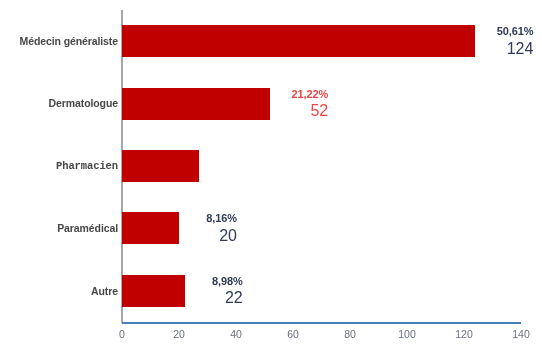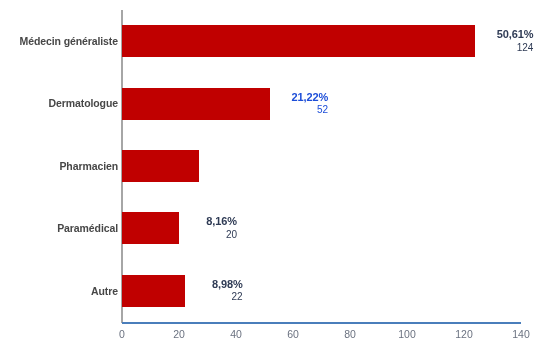--- a/index.html
+++ b/index.html
@@ -77,21 +77,21 @@
     line-height: 1.22;
     color: #2f3b55;
   }
   .bar-pct {
     font-size: 11px;
     font-weight: bold;
     white-space: nowrap;
     letter-spacing: -0.1px;
   }
   .bar-count {
-    font-size: 10px;
+    font-size: 16px;
     font-weight: normal;
     white-space: nowrap;
   }
 
   
   .cat-label {
     position: absolute;
     right: 0;
     width: 118px;
     text-align: right;
@@ -112,21 +112,21 @@
     position: absolute;
     left: 0;
     width: 118px;
     height: 62.4px;
     display: flex;
     align-items: center;
     justify-content: flex-end;
   }
   .cat-label-wrap:nth-child(1) { top: 0px; }
   .cat-label-wrap:nth-child(2) { top: 62.4px; }
-  .cat-label-wrap:nth-child(3) { top: 124.8px; }
+  .cat-label-wrap:nth-child(3) { top: 124.8px; font-family: Liberation Mono, monospace; }
   .cat-label-wrap:nth-child(4) { top: 187.2px; }
   .cat-label-wrap:nth-child(5) { top: 249.6px; }
 
   
   #value-tick-labels {
     position: absolute;
     left: 0;
     top: 328px;
     width: 542px;
     height: 20px;
@@ -178,21 +178,21 @@
   <div id="plot-area">
     <div class="bar-row">
       <div class="bar" style="width: 353.4px; background: rgb(192, 0, 0);"></div>
       <div class="bar-labels" style="left: 359.4px; color: rgb(47, 59, 85);">
         <div class="bar-pct">50,61%</div>
         <div class="bar-count">124</div>
       </div>
     </div>
     <div class="bar-row">
       <div class="bar" style="width: 148.2px; background: rgb(192, 0, 0);"></div>
-      <div class="bar-labels" style="left: 154.2px; color: #1d4ed8;">
+      <div class="bar-labels" style="left: 154.2px; color: #ef4444;">
         <div class="bar-pct">21,22%</div>
         <div class="bar-count">52</div>
       </div>
     </div>
     <div class="bar-row">
       <div class="bar" style="width: 76.95px; background: rgb(192, 0, 0);"></div>
     </div>
     <div class="bar-row">
       <div class="bar" style="width: 57px; background: rgb(192, 0, 0);"></div>
       <div class="bar-labels" style="left: 63px; color: rgb(47, 59, 85);">

